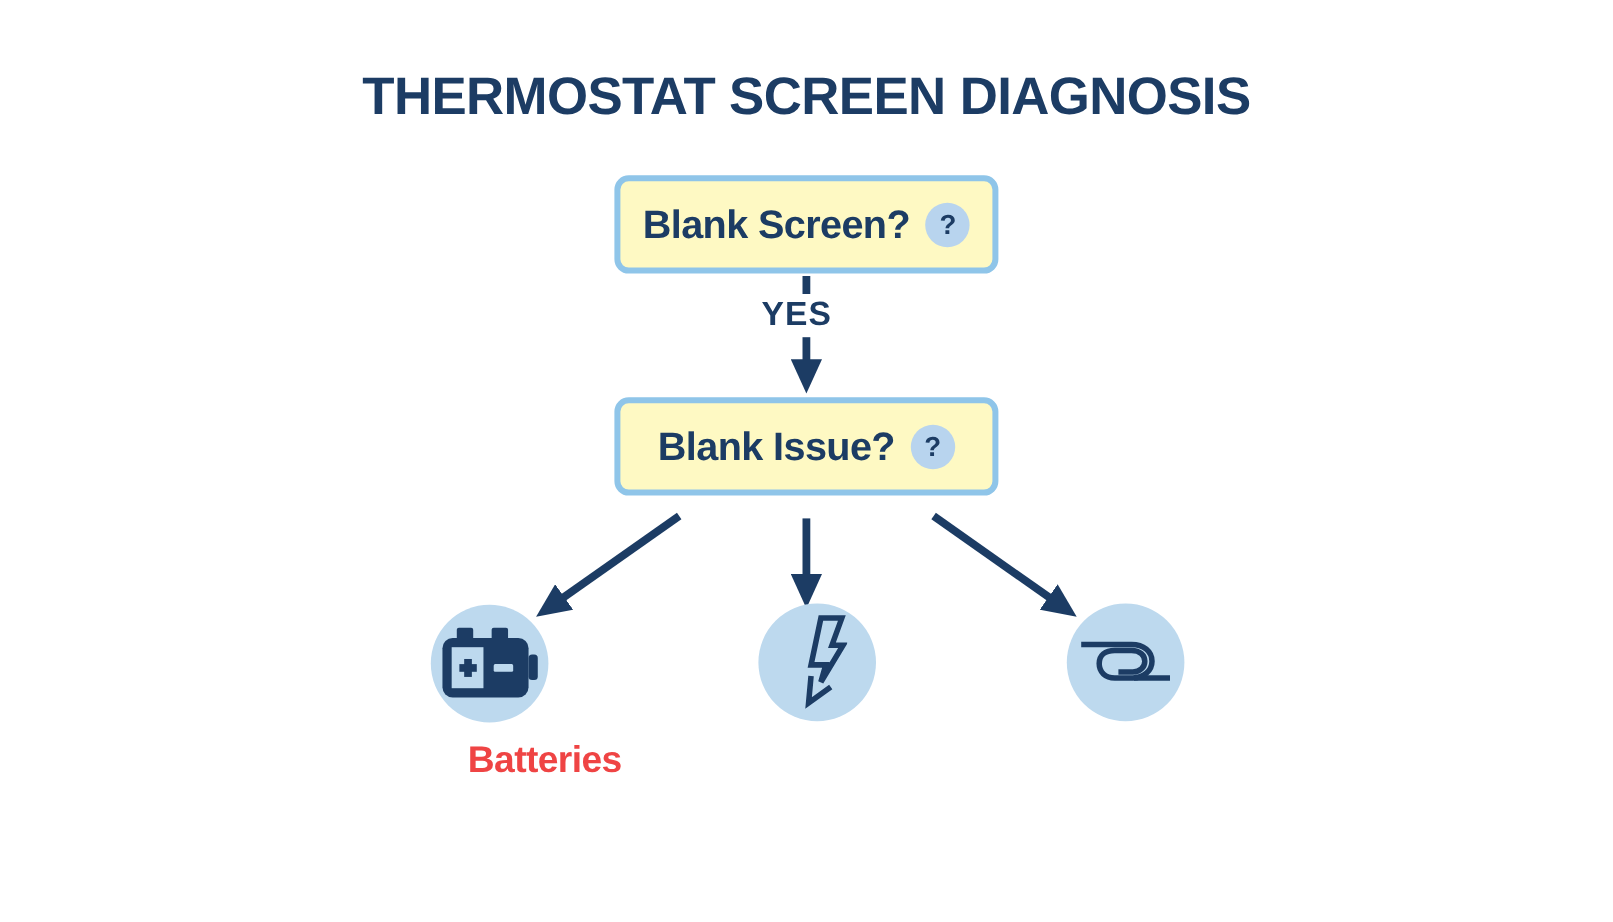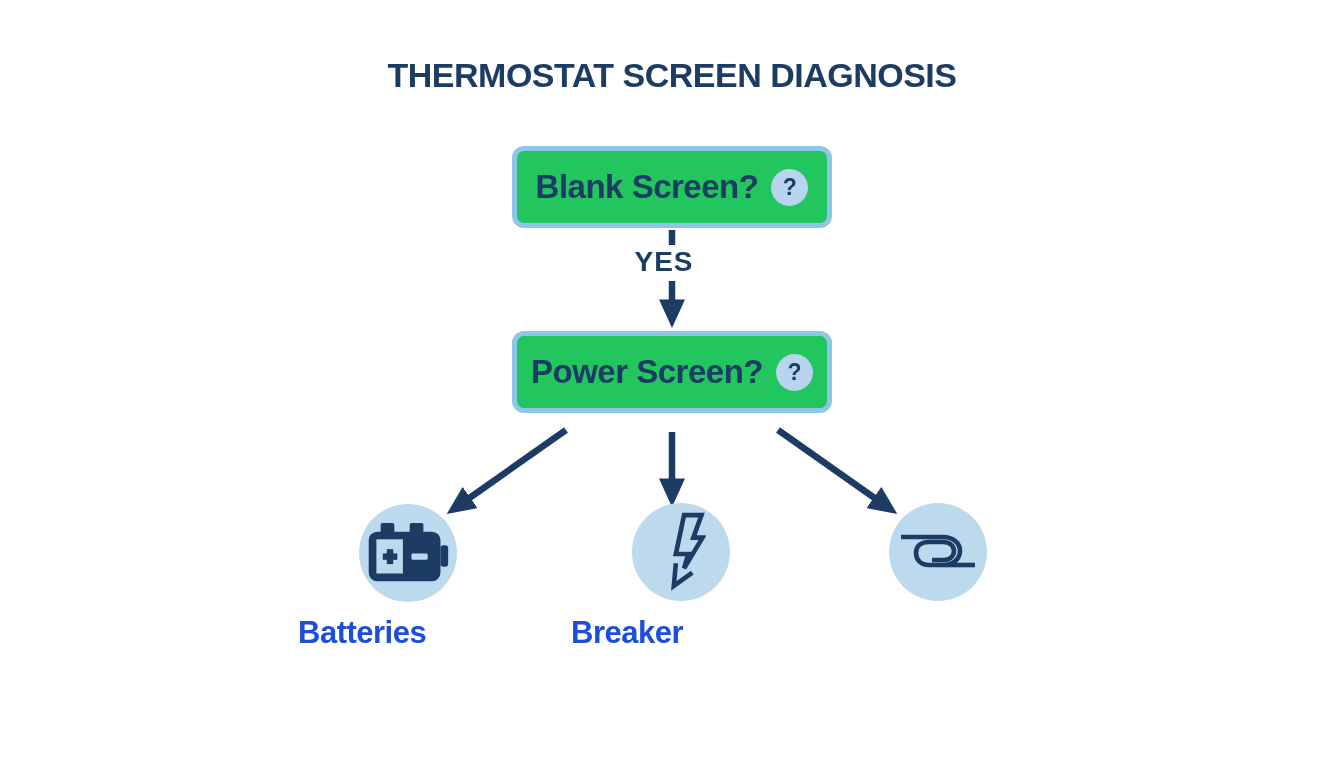--- a/index.html
+++ b/index.html
@@ -15,39 +15,39 @@
     overflow: hidden;
     font-family: "Liberation Sans", sans-serif;
     color: #1c3c64;
   }
   .page-title {
     position: absolute;
     left: 0;
     right: 0;
     top: 56px;
     text-align: center;
-    font-size: 34px;
+    font-size: 44px;
     font-weight: bold;
     letter-spacing: -0.5px;
     color: #1c3c64;
   }
   .connector-layer {
     position: absolute;
     left: 0;
     top: 0;
     width: 1344px;
     height: 768px;
   }
   .question-box {
     position: absolute;
     left: 512px;
     width: 320px;
     height: 82px;
     box-sizing: border-box;
-    background: #22c55e;
+    background: #fef9c3;
     border: 5px solid #8fc5e9;
     border-radius: 12px;
     display: flex;
     align-items: center;
     justify-content: center;
     gap: 13px;
   }
   .question-box.q1 { top: 146px; }
   .question-box.q2 { top: 331px; }
   .question-label {
@@ -91,25 +91,25 @@
     align-items: center;
     justify-content: center;
   }
   .node-circle.batteries { left: 359px; top: 504px; }
   .node-circle.breaker  { left: 632px; top: 503px; }
   .node-circle.wires    { left: 889px; top: 503px; }
   .node-label {
     position: absolute;
     width: 220px;
     top: 615px;
-    text-align: left;
+    text-align: right;
     font-size: 31px;
     font-weight: bold;
     letter-spacing: -0.5px;
-    color: #1d4ed8;
+    color: #ef4444;
   }
   .node-label.batteries { left: 298px; }
   .node-label.breaker   { left: 571px; }
   .node-label.wires     { left: 828px; }
   .icon-svg { display: block; }
 </style>
 </head>
 <body>
 
 <div class="canvas">
@@ -132,21 +132,21 @@
   </svg>
 
   <div class="question-box q1">
     <span class="question-label">Blank Screen?</span>
     <span class="help-badge">?</span>
   </div>
 
   <div class="edge-label">YES</div>
 
   <div class="question-box q2">
-    <span class="question-label">Power Screen?</span>
+    <span class="question-label">Blank Issue?</span>
     <span class="help-badge">?</span>
   </div>
 
   <div class="node-circle batteries">
     <svg class="icon-svg" width="82" height="62" viewBox="0 0 96 72" xmlns="http://www.w3.org/2000/svg">
       <rect x="16" y="1" width="16" height="13" rx="2" fill="#1c3c64"></rect>
       <rect x="50" y="1" width="16" height="13" rx="2" fill="#1c3c64"></rect>
       <rect x="2" y="11" width="84" height="58" rx="10" fill="#1c3c64"></rect>
       <rect x="11" y="20" width="31" height="40" fill="#bdd9ee"></rect>
       <rect x="18.5" y="36.5" width="17" height="7.5" fill="#1c3c64"></rect>
@@ -156,21 +156,20 @@
     </svg>
   </div>
   <div class="node-label batteries">Batteries</div>
 
   <div class="node-circle breaker">
     <svg class="icon-svg" width="50" height="80" viewBox="0 0 48 78" xmlns="http://www.w3.org/2000/svg">
       <path d="M27 3 H44 L36 25 H45 L27 55 L31 41 H19 Z" fill="none" stroke="#1c3c64" stroke-width="4.5" stroke-linejoin="miter"></path>
       <path d="M35 59 L17 72 L19 50" fill="none" stroke="#1c3c64" stroke-width="4.5" stroke-linejoin="miter"></path>
     </svg>
   </div>
-  <div class="node-label breaker">Breaker</div>
 
   <div class="node-circle wires">
     <svg class="icon-svg" width="78" height="46" viewBox="0 0 78 46" xmlns="http://www.w3.org/2000/svg">
       <g fill="none" stroke="#1c3c64" stroke-width="4.6" stroke-linejoin="round">
         <path d="M2 8 H44 C54 8 61 14 61 22 C61 30 54 36 45 36 H30 C22 36 17 31 17 24 C17 17 22 13 30 13 H44 C51 13 55 17 55 22 C55 27 51 31 45 31 H33"></path>
         <path d="M46 36 H76"></path>
       </g>
     </svg>
   </div>
 

